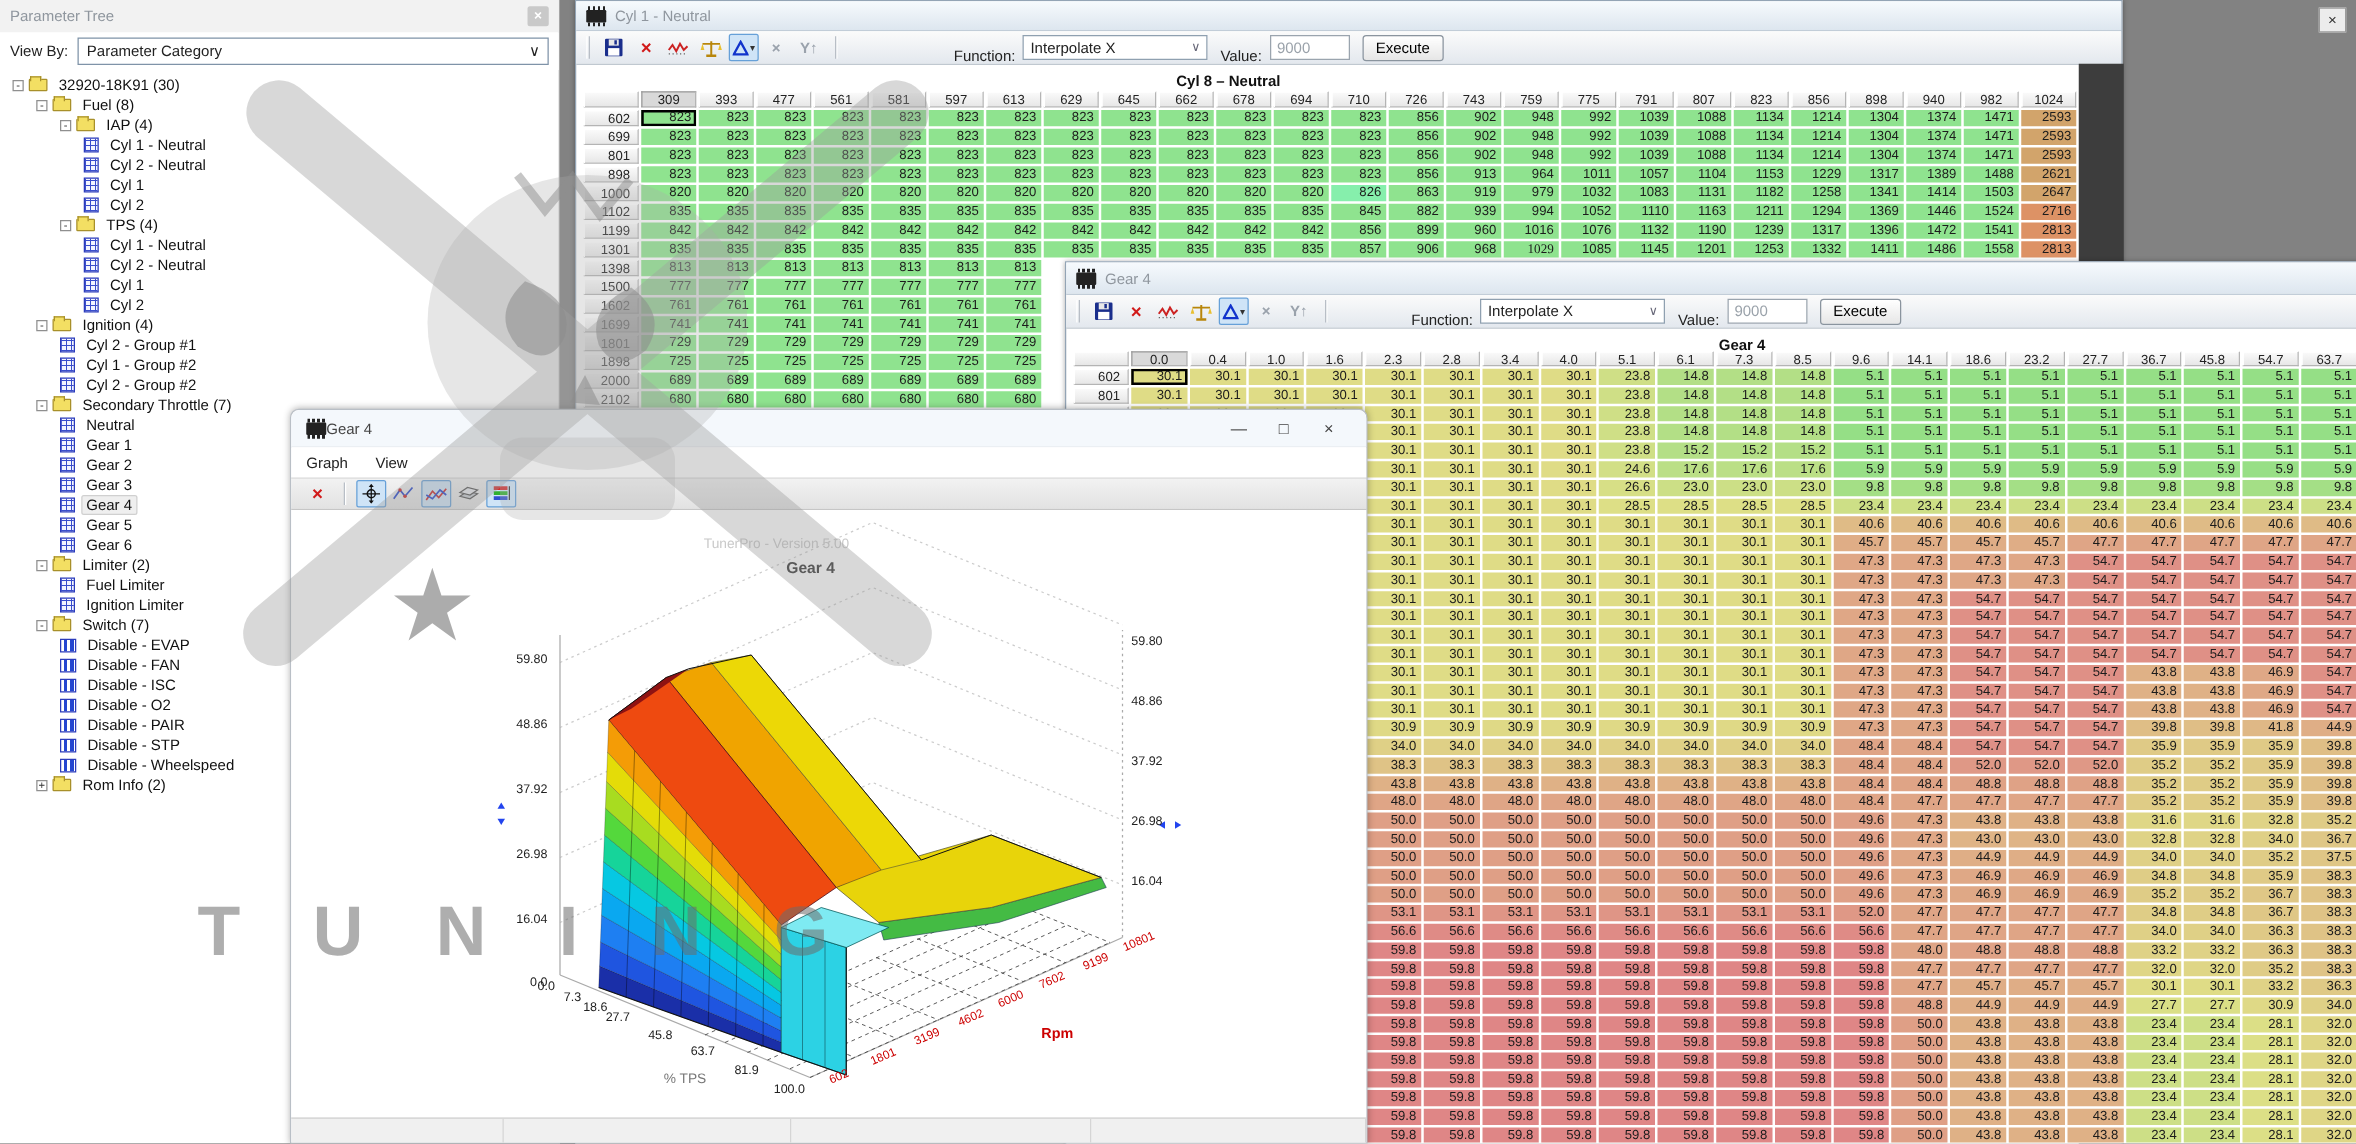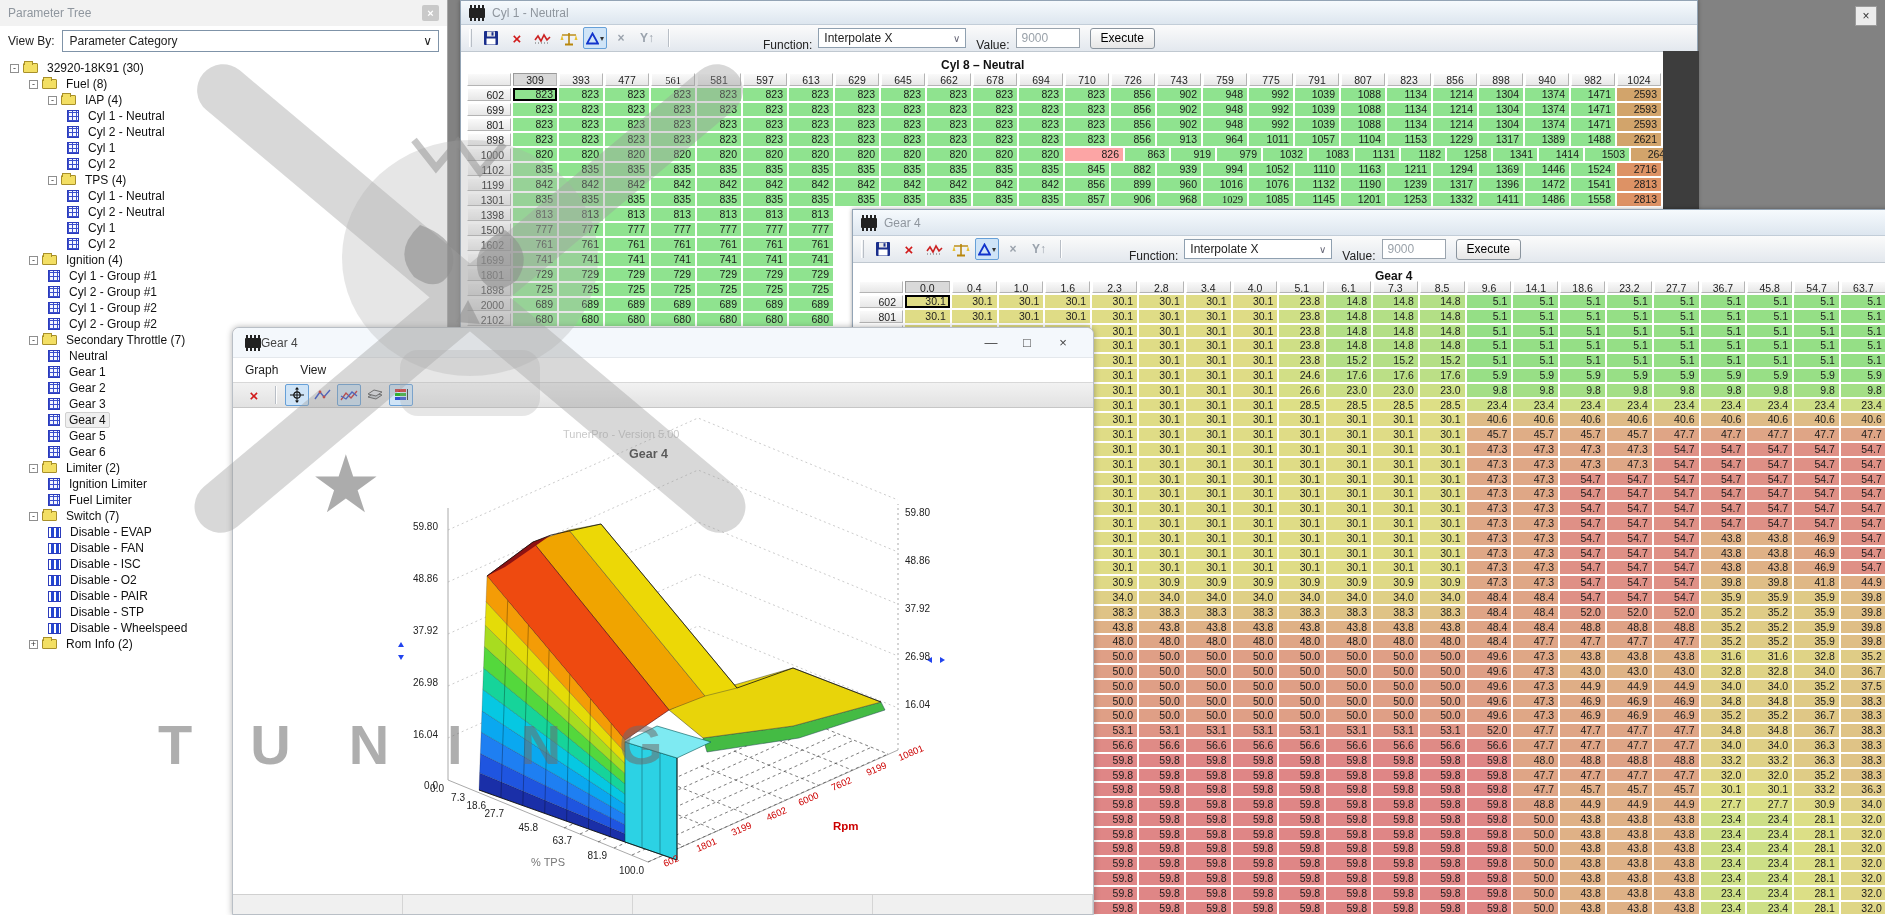--- a/index.html
+++ b/index.html
@@ -163,24 +163,20 @@
           <div class="i-map"></div>
           <div class="tlabel">Cyl 2</div>
         </div>
         <div class="trow" style="padding-left: 25px;">
           <div class="expander">-</div>
           <div class="i-folder"></div>
           <div class="tlabel">Ignition (4)</div>
         </div>
         <div class="trow" style="padding-left: 44px;">
           <div class="i-map"></div>
-          <div class="tlabel">Cyl 1 - Group #1</div>
-        </div>
-        <div class="trow" style="padding-left: 44px;">
-          <div class="i-map"></div>
           <div class="tlabel">Cyl 2 - Group #1</div>
         </div>
         <div class="trow" style="padding-left: 44px;">
           <div class="i-map"></div>
           <div class="tlabel">Cyl 1 - Group #2</div>
         </div>
         <div class="trow" style="padding-left: 44px;">
           <div class="i-map"></div>
           <div class="tlabel">Cyl 2 - Group #2</div>
         </div>
@@ -217,25 +213,25 @@
           <div class="i-map"></div>
           <div class="tlabel">Gear 6</div>
         </div>
         <div class="trow" style="padding-left: 25px;">
           <div class="expander">-</div>
           <div class="i-folder"></div>
           <div class="tlabel">Limiter (2)</div>
         </div>
         <div class="trow" style="padding-left: 44px;">
           <div class="i-map"></div>
+          <div class="tlabel">Fuel Limiter</div>
+        </div>
+        <div class="trow" style="padding-left: 44px;">
+          <div class="i-map"></div>
           <div class="tlabel">Ignition Limiter</div>
-        </div>
-        <div class="trow" style="padding-left: 44px;">
-          <div class="i-map"></div>
-          <div class="tlabel">Fuel Limiter</div>
         </div>
         <div class="trow" style="padding-left: 25px;">
           <div class="expander">-</div>
           <div class="i-folder"></div>
           <div class="tlabel">Switch (7)</div>
         </div>
         <div class="trow" style="padding-left: 44px;">
           <div class="i-switch"></div>
           <div class="tlabel">Disable - EVAP</div>
         </div>
@@ -320,21 +316,21 @@
       <span class="valbox">9000</span>
       <button class="exec">Execute</button>
     </div>
     <div class="gtitle" style="left:480px;top:57px;">Cyl 8 – Neutral</div>
     <div class="gridbox" id="cyl1-grid" style="left:6px;top:72px;line-height:13px;">
         <div class="grow" style="height: 13px; margin-bottom: 2px; line-height: 13px;">
           <div class="gcell corner" style="width: 44px;"></div>
           <div class="gcell ghead first" style="width: 44px;">309</div>
           <div class="gcell ghead" style="width: 44px;">393</div>
           <div class="gcell ghead" style="width: 44px;">477</div>
-          <div class="gcell ghead" style="width: 44px; font-family: Liberation Serif, serif;">561</div>
+          <div class="gcell ghead" style="width: 44px;">561</div>
           <div class="gcell ghead" style="width: 44px;">581</div>
           <div class="gcell ghead" style="width: 44px;">597</div>
           <div class="gcell ghead" style="width: 44px;">613</div>
           <div class="gcell ghead" style="width: 44px;">629</div>
           <div class="gcell ghead" style="width: 44px;">645</div>
           <div class="gcell ghead" style="width: 44px;">662</div>
           <div class="gcell ghead" style="width: 44px;">678</div>
           <div class="gcell ghead" style="width: 44px;">694</div>
           <div class="gcell ghead" style="width: 44px;">710</div>
           <div class="gcell ghead" style="width: 44px;">726</div>
@@ -469,21 +465,21 @@
           <div class="gcell" style="width: 44px; background: rgb(143, 227, 143);">820</div>
           <div class="gcell" style="width: 44px; background: rgb(143, 227, 143);">820</div>
           <div class="gcell" style="width: 44px; background: rgb(143, 227, 143);">820</div>
           <div class="gcell" style="width: 44px; background: rgb(143, 227, 143);">820</div>
           <div class="gcell" style="width: 44px; background: rgb(143, 227, 143);">820</div>
           <div class="gcell" style="width: 44px; background: rgb(143, 227, 143);">820</div>
           <div class="gcell" style="width: 44px; background: rgb(143, 227, 143);">820</div>
           <div class="gcell" style="width: 44px; background: rgb(143, 227, 143);">820</div>
           <div class="gcell" style="width: 44px; background: rgb(143, 227, 143);">820</div>
           <div class="gcell" style="width: 44px; background: rgb(143, 227, 143);">820</div>
-          <div class="gcell" style="width: 58px; background: #fca5a5;">826</div>
+          <div class="gcell" style="width: 44px; background: #86efac;">826</div>
           <div class="gcell" style="width: 44px; background: rgb(143, 227, 143);">863</div>
           <div class="gcell" style="width: 44px; background: rgb(143, 227, 143);">919</div>
           <div class="gcell" style="width: 44px; background: rgb(143, 227, 143);">979</div>
           <div class="gcell" style="width: 44px; background: rgb(143, 227, 143);">1032</div>
           <div class="gcell" style="width: 44px; background: rgb(143, 227, 143);">1083</div>
           <div class="gcell" style="width: 44px; background: rgb(143, 227, 143);">1131</div>
           <div class="gcell" style="width: 44px; background: rgb(143, 227, 143);">1182</div>
           <div class="gcell" style="width: 44px; background: rgb(143, 227, 143);">1258</div>
           <div class="gcell" style="width: 44px; background: rgb(143, 227, 143);">1341</div>
           <div class="gcell" style="width: 44px; background: rgb(143, 227, 143);">1414</div>

